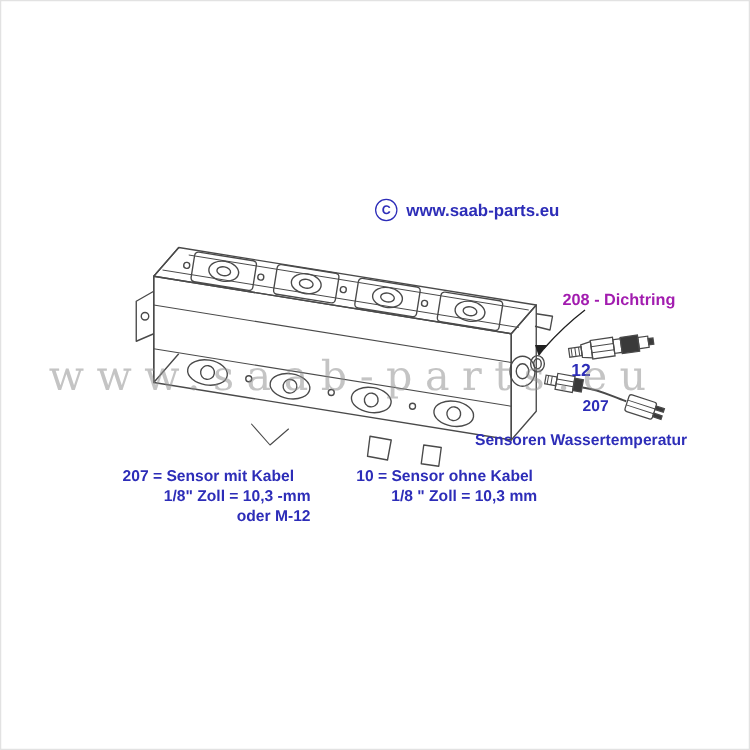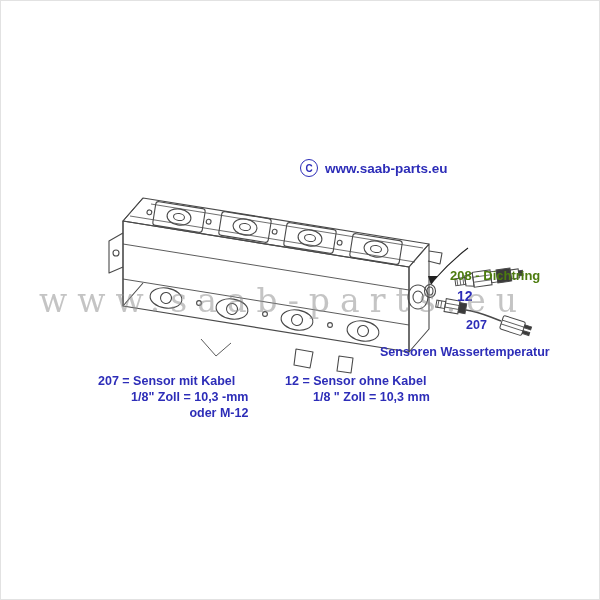--- a/index.html
+++ b/index.html
@@ -30,21 +30,21 @@
     font-family:"DejaVu Serif", serif;
     font-size:33px;
     letter-spacing:10px;
     color:#8f8f8f;
     opacity:.52;
     white-space:nowrap;
     z-index:5;
   }
   
   .lbl{white-space:nowrap;}
-  .seal-lbl{left:449px;top:231px;font-size:13px;font-weight:bold;color:#4d7c0f;margin-top:36px;}
+  .seal-lbl{left:449px;top:231px;font-size:13px;font-weight:bold;color:#a21caf;}
   .blue{color:#2d2db8;font-weight:bold;}
   .s12-lbl{left:456px;top:287px;font-size:14px;text-align:right;}
   .s207-lbl{left:449px;top:317px;font-size:12.5px;margin-left:16px;}
   .caption-lbl{left:379px;top:344px;font-size:12.5px;}
   
   .note{font-size:12.5px;font-weight:bold;color:#2d2db8;line-height:16px;white-space:nowrap;}
   .note-left{left:97px;top:372px;}
   .note-right{left:284px;top:372px;}
   .ind-a{margin-left:33px;}
   .ind-b{margin-left:9px;text-align:right;}
@@ -178,17 +178,17 @@
   <div class="abs lbl blue s12-lbl">12</div>
   <div class="abs lbl blue s207-lbl">207</div>
   <div class="abs lbl blue caption-lbl">Sensoren  Wassertemperatur</div>
 
   <div class="abs note note-left">
     <div>207 = Sensor mit Kabel</div>
     <div class="ind-a">1/8" Zoll =  10,3 -mm</div>
     <div class="ind-b">oder M-12</div>
   </div>
   <div class="abs note note-right">
-    <div>12 =  Sensor ohne Kabel</div>
+    <div>10 =  Sensor ohne Kabel</div>
     <div class="ind-c">1/8 " Zoll = 10,3 mm</div>
   </div>
 
 </div>
 
 </body></html>

